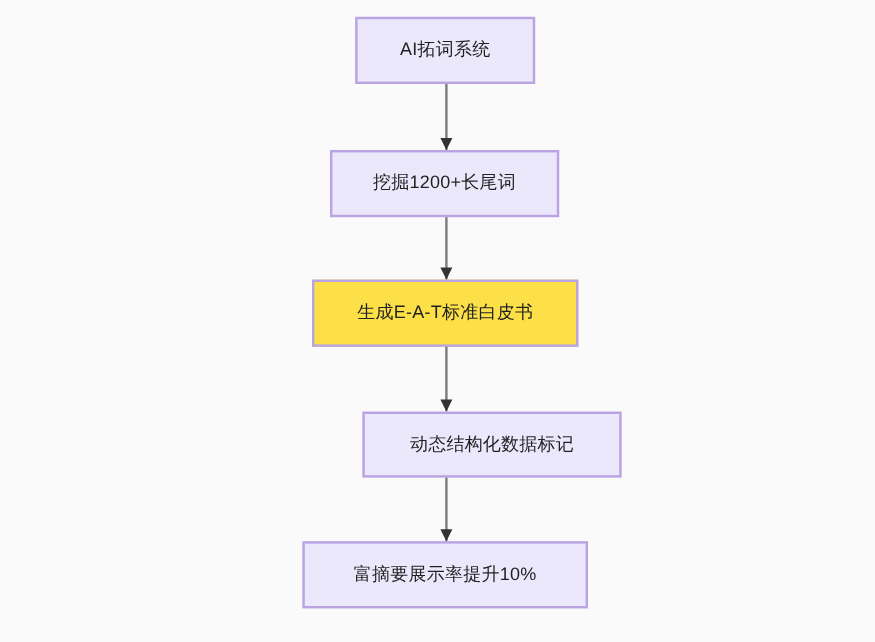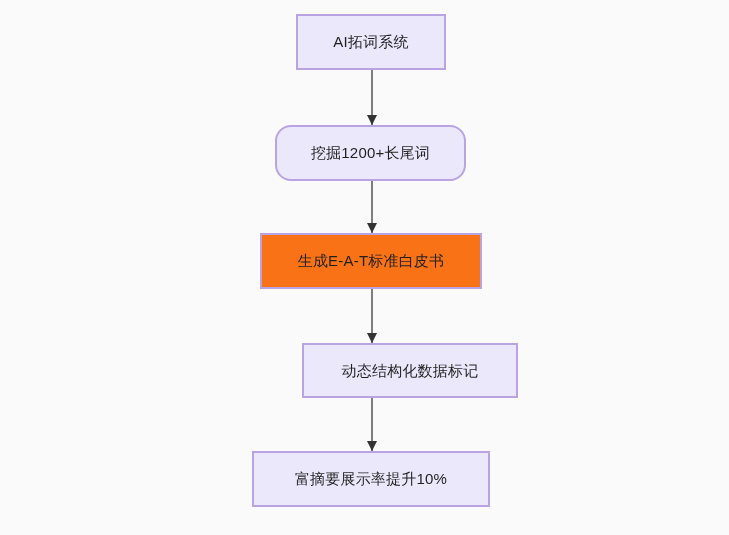--- a/index.html
+++ b/index.html
@@ -62,30 +62,30 @@
 
   <div class="node" id="node-1" style="left: 296px; top: 14px; width: 150px; height: 56px; background: rgb(236, 232, 251); border-color: rgb(185, 163, 227); color: rgb(31, 32, 32);">
     <span>AI拓词系统</span>
   </div>
 
   <div class="edge" id="edge-1" style="left: 371px; top: 70px; width: 2px; height: 55px;">
     <div class="edge-line" style="height: 55px; background: rgb(125, 125, 125);"></div>
     <div class="edge-arrow" style="top: 45px; border-top-color: rgb(51, 51, 51);"></div>
   </div>
 
-  <div class="node" id="node-2" style="left: 275px; top: 125px; width: 191px; height: 56px; background: rgb(236, 232, 251); border-color: rgb(185, 163, 227); color: rgb(31, 32, 32); border-radius: 16px;">
+  <div class="node" id="node-2" style="left: 275px; top: 125px; width: 191px; height: 56px; background: rgb(236, 232, 251); border-color: rgb(185, 163, 227); color: rgb(31, 32, 32);">
     <span>挖掘1200+长尾词</span>
   </div>
 
   <div class="edge" id="edge-2" style="left: 371px; top: 181px; width: 2px; height: 52px;">
     <div class="edge-line" style="height: 52px; background: rgb(125, 125, 125);"></div>
     <div class="edge-arrow" style="top: 42px; border-top-color: rgb(51, 51, 51);"></div>
   </div>
 
-  <div class="node" id="node-3" style="left: 260px; top: 233px; width: 222px; height: 56px; background: #f97316; border-color: rgb(185, 163, 227); color: rgb(31, 32, 32);">
+  <div class="node" id="node-3" style="left: 260px; top: 233px; width: 222px; height: 56px; background: #fde047; border-color: rgb(185, 163, 227); color: rgb(31, 32, 32);">
     <span>生成E-A-T标准白皮书</span>
   </div>
 
   <div class="edge" id="edge-3" style="left: 371px; top: 289px; width: 2px; height: 54px;">
     <div class="edge-line" style="height: 54px; background: rgb(125, 125, 125);"></div>
     <div class="edge-arrow" style="top: 44px; border-top-color: rgb(51, 51, 51);"></div>
   </div>
 
   <div class="node" id="node-4" style="left: 262px; top: 343px; width: 216px; height: 55px; background: rgb(236, 232, 251); border-color: rgb(185, 163, 227); color: rgb(31, 32, 32); margin-left: 40px;">
     <span>动态结构化数据标记</span>

